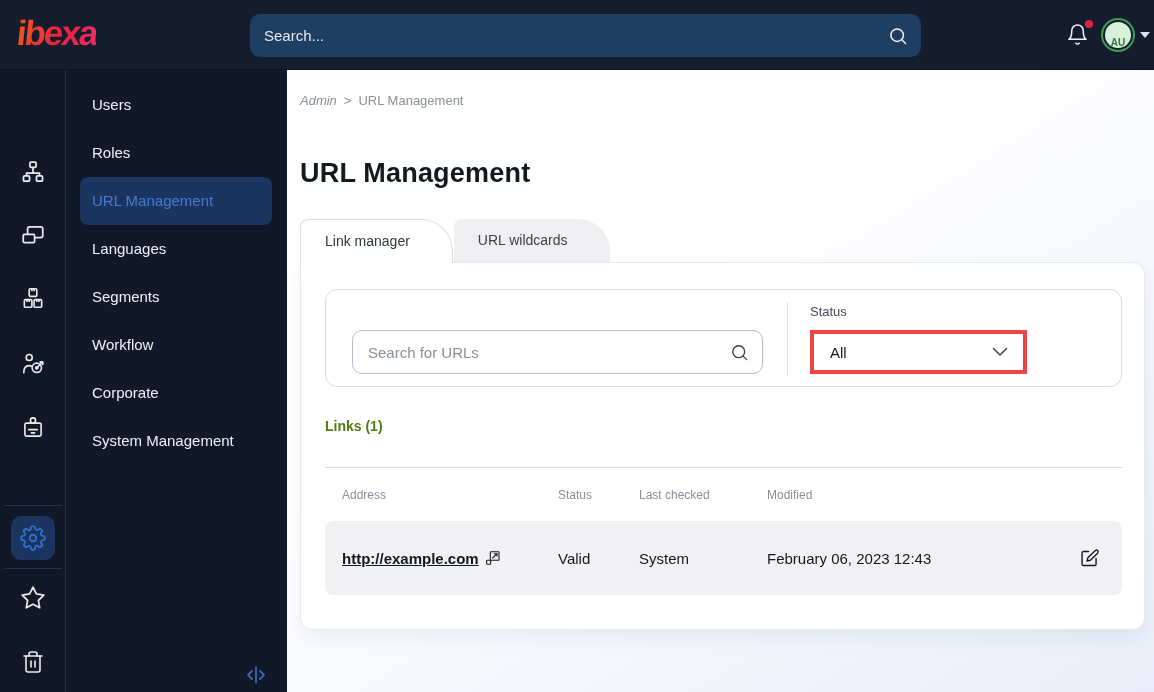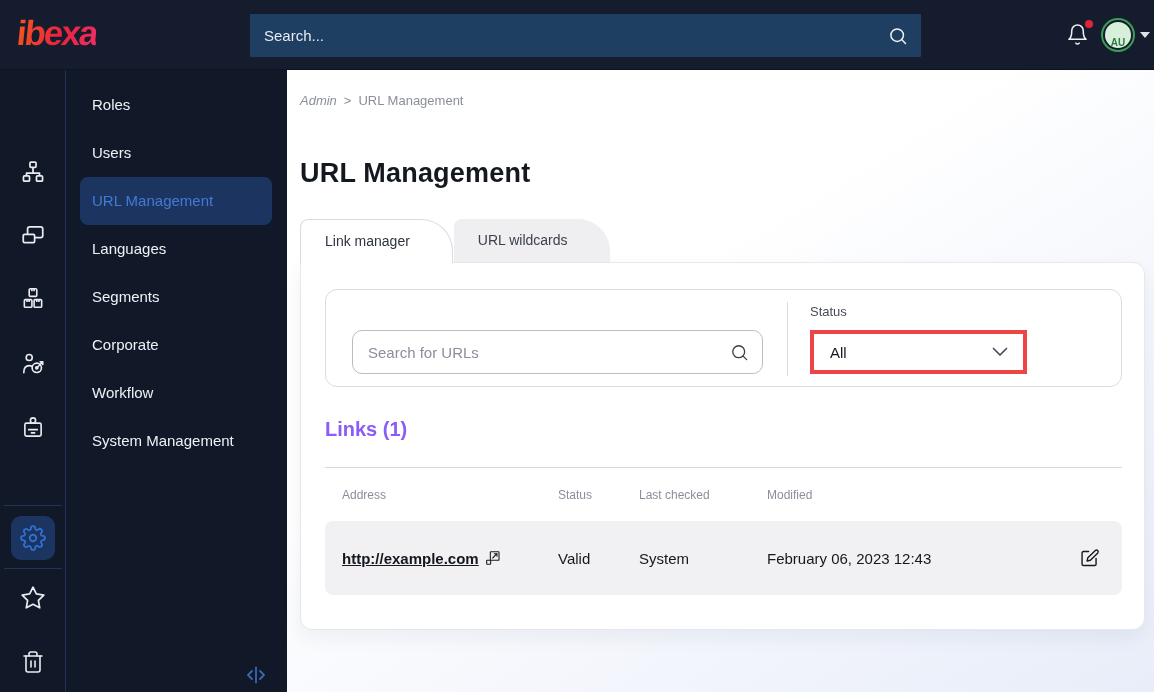--- a/index.html
+++ b/index.html
@@ -7,21 +7,21 @@
     font-family:"Liberation Sans", sans-serif; background:#fff; }
 
   
   .topbar { position:absolute; left:0; top:0; width:1154px; height:70px;
     background:#141c2e; border-bottom:1px solid #0d1322; z-index:20; }
   .logo { position:absolute; left:17px; top:13px; font-size:35px; font-weight:800;
     letter-spacing:-2px; transform:skewX(-6deg);
     background:linear-gradient(100deg,#f4581d 0%,#e8233f 55%,#ef2f63 100%);
     -webkit-background-clip:text; background-clip:text; color:transparent; cursor:pointer; }
   .search-pill { position:absolute; left:250px; top:14px; width:671px; height:43px;
-    background:#1e3e62; border-radius:1px; display:flex; align-items:center; }
+    background:#1e3e62; border-radius:10px; display:flex; align-items:center; }
   .search-pill input { flex:1; background:transparent; border:none; outline:none;
     color:#f1f4f8; font-size:15px; padding:0 10px 0 14px; font-family:inherit; }
   .search-pill input::placeholder { color:#e6eaf1; opacity:1; }
   .search-pill .sicon { margin-right:13px; display:flex; }
   .bell-wrap { position:absolute; right:62px; top:22px; width:26px; height:28px; cursor:pointer; }
   .bell-dot { position:absolute; right:-1px; top:-2px; width:8px; height:8px;
     border-radius:50%; background:#e0243c; }
   .avatar { position:absolute; right:23px; top:22px; width:26px; height:26px; border-radius:50%;
     background:#d7f0da; box-shadow:0 0 0 2px #141c2e, 0 0 0 4px #3f9d55;
     display:flex; align-items:flex-end; justify-content:center; cursor:pointer;
@@ -74,22 +74,22 @@
   .url-search input::placeholder { color:#8a8f9b; opacity:1; }
   .url-search .sicon { margin-right:13px; display:flex; }
   .vdivider { position:absolute; left:461px; top:12px; width:1px; height:74px; background:#dadce6; }
   .status-label { position:absolute; left:484px; top:14px; font-size:13px; color:#474c58; }
   .status-select { position:absolute; left:484px; top:40px; width:217px; height:44px;
     border:4px solid #ef4444; border-radius:0; display:flex; align-items:center;
     cursor:pointer; background:#fff; }
   .status-select .val { flex:1; font-size:15px; color:#14181f; padding-left:16px; }
   .status-select .chev { margin-right:15px; display:flex; }
 
-  .links-heading { position:absolute; left:24px; top:155px; font-size:20px; font-weight:700;
-    color:#8b5cf6; }
+  .links-heading { position:absolute; left:24px; top:155px; font-size:14px; font-weight:700;
+    color:#4d7c0f; }
   .table-rule { position:absolute; left:24px; top:204px; width:797px; height:1px; background:#d6d8e0; }
   .thead, .trow { position:absolute; left:24px; width:797px; display:grid;
     grid-template-columns:216px 81px 128px 1fr 48px; align-items:center; padding-left:17px; }
   .thead { top:225px; font-size:12px; color:#8a8f9b; }
   .trow { top:258px; height:74px; background:#f1f1f4; border-radius:8px; font-size:15px; color:#14181f; }
   .addr-cell { display:flex; align-items:center; gap:6px; }
   .url-link { color:#14181f; text-decoration:underline; cursor:pointer; display:flex;
     align-items:center; gap:6px;font-weight:bold; }
   .edit-btn { background:none; border:none; cursor:pointer; display:flex; padding:4px;
     justify-self:end; margin-right:18px; }
@@ -214,27 +214,27 @@
             <polyline points="3 6 5 6 21 6"></polyline>
             <path d="M19 6v14a2 2 0 0 1-2 2H7a2 2 0 0 1-2-2V6m3 0V4a2 2 0 0 1 2-2h4a2 2 0 0 1 2 2v2"></path>
             <line x1="10" y1="11" x2="10" y2="17"></line>
             <line x1="14" y1="11" x2="14" y2="17"></line>
           </svg>
       </span>
     </div>
   </div>
 
   <nav class="menu">
+    <div class="menu-item">Users</div>
     <div class="menu-item">Roles</div>
-    <div class="menu-item">Users</div>
     <div class="menu-item active">URL Management</div>
     <div class="menu-item">Languages</div>
     <div class="menu-item">Segments</div>
+    <div class="menu-item">Workflow</div>
     <div class="menu-item">Corporate</div>
-    <div class="menu-item">Workflow</div>
     <div class="menu-item">System Management</div>
 
     <span class="collapse-toggle">
       <svg width="22" height="18" viewBox="0 0 22 18" fill="none" stroke="#3a66b8" stroke-width="1.8" stroke-linecap="round" stroke-linejoin="round">
           <path d="M7 5 3 9l4 4"></path>
           <line x1="11" y1="1.5" x2="11" y2="16.5"></line>
           <path d="M15 5l4 4-4 4"></path>
         </svg>
     </span>
   </nav>

